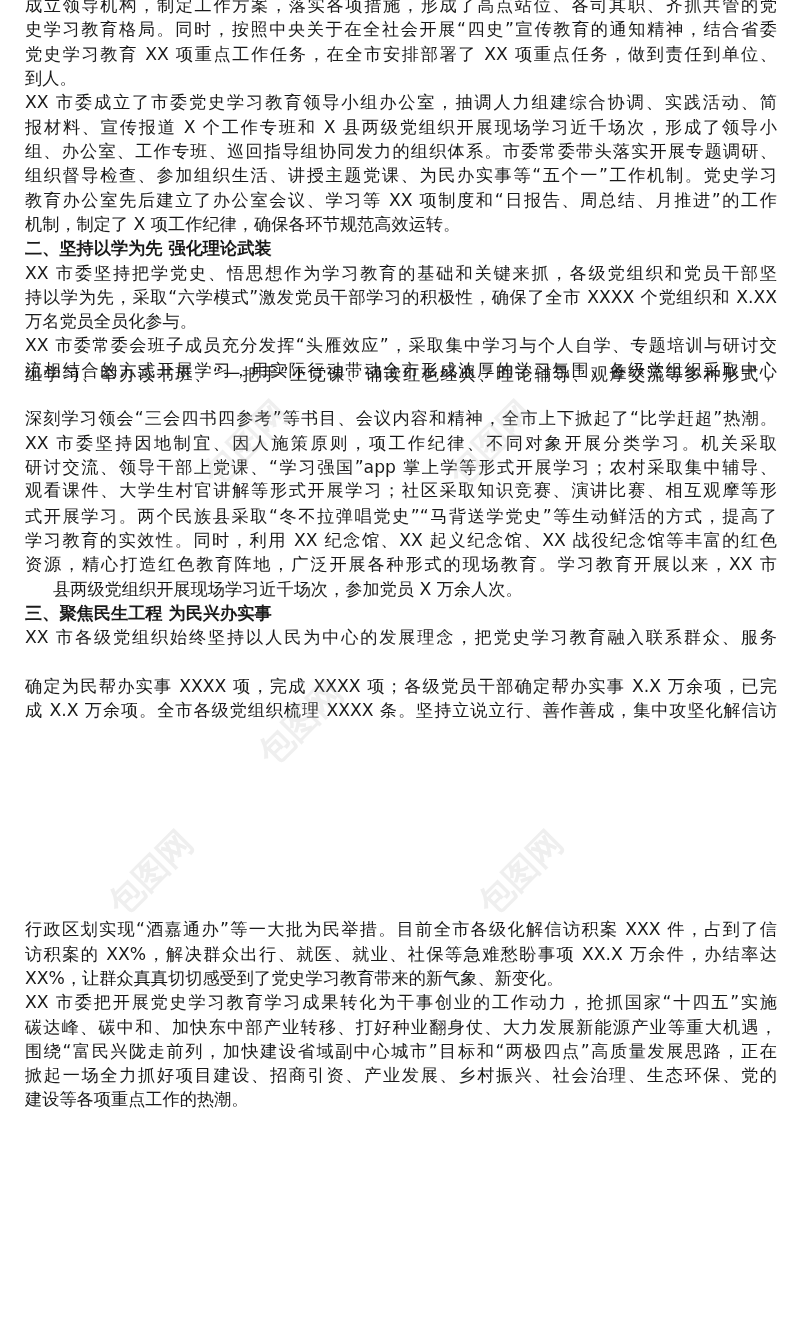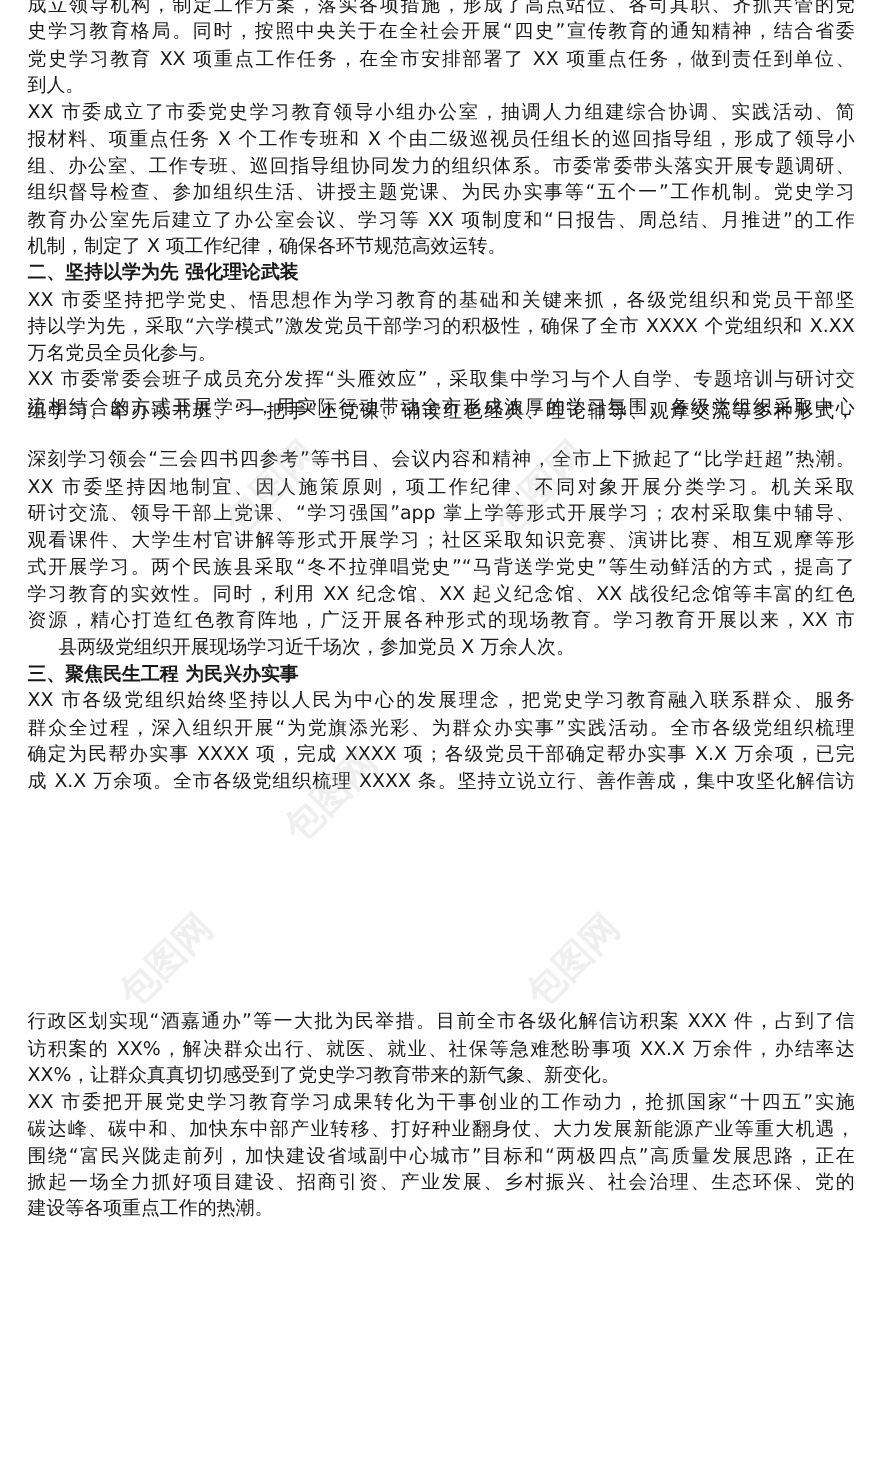--- a/index.html
+++ b/index.html
@@ -16,21 +16,21 @@
 </style>
 </head>
 <body>
 
 <div class="page" style="top:0;height:835px;" id="p1">
     <div class="line" style="top: -7px;">成立领导机构，制定工作方案，落实各项措施，形成了高点站位、各司其职、齐抓共管的党</div>
     <div class="line" style="top: 17.32px;">史学习教育格局。同时，按照中央关于在全社会开展“四史”宣传教育的通知精神，结合省委</div>
     <div class="line" style="top: 41.64px;">党史学习教育 XX 项重点工作任务，在全市安排部署了 XX 项重点任务，做到责任到单位、</div>
     <div class="line last" style="top: 65.96px;">到人。</div>
     <div class="line" style="top: 90.28px;">XX 市委成立了市委党史学习教育领导小组办公室，抽调人力组建综合协调、实践活动、简</div>
-    <div class="line" style="top: 114.6px;">报材料、项重点任务 X 个工作专班和 X 个由二级巡视员任组长的巡回指导组，形成了领导小</div>
+    <div class="line" style="top: 114.6px;">报材料、宣传报道 X 个工作专班和 X 县两级党组织开展现场学习近千场次，形成了领导小</div>
     <div class="line" style="top: 138.92px;">组、办公室、工作专班、巡回指导组协同发力的组织体系。市委常委带头落实开展专题调研、</div>
     <div class="line" style="top: 163.24px;">组织督导检查、参加组织生活、讲授主题党课、为民办实事等“五个一”工作机制。党史学习</div>
     <div class="line" style="top: 187.56px;">教育办公室先后建立了办公室会议、学习等 XX 项制度和“日报告、周总结、月推进”的工作</div>
     <div class="line last" style="top: 211.88px;">机制，制定了 X 项工作纪律，确保各环节规范高效运转。</div>
     <div class="line heading" style="top: 236.2px;">二、坚持以学为先  强化理论武装</div>
     <div class="line" style="top: 260.52px;">XX 市委坚持把学党史、悟思想作为学习教育的基础和关键来抓，各级党组织和党员干部坚</div>
     <div class="line" style="top: 284.84px;">持以学为先，采取“六学模式”激发党员干部学习的积极性，确保了全市 XXXX 个党组织和 X.XX</div>
     <div class="line last" style="top: 309.16px;">万名党员全员化参与。</div>
     <div class="line" style="top: 333.48px;">XX 市委常委会班子成员充分发挥“头雁效应”，采取集中学习与个人自学、专题培训与研讨交</div>
     <div class="line" style="top: 357.8px;">流相结合的方式开展学习，用实际行动带动全市形成浓厚的学习氛围。各级党组织采取中心</div>
@@ -38,21 +38,20 @@
     <div class="line" style="top: 406.44px;">深刻学习领会“三会四书四参考”等书目、会议内容和精神，全市上下掀起了“比学赶超”热潮。</div>
     <div class="line" style="top: 430.76px;">XX 市委坚持因地制宜、因人施策原则，项工作纪律、不同对象开展分类学习。机关采取</div>
     <div class="line" style="top: 455.08px;">研讨交流、领导干部上党课、“学习强国”app  掌上学等形式开展学习；农村采取集中辅导、</div>
     <div class="line" style="top: 479.4px; font-family: Liberation Serif, serif;">观看课件、大学生村官讲解等形式开展学习；社区采取知识竞赛、演讲比赛、相互观摩等形</div>
     <div class="line" style="top: 503.72px;">式开展学习。两个民族县采取“冬不拉弹唱党史”“马背送学党史”等生动鲜活的方式，提高了</div>
     <div class="line" style="top: 528.04px;">学习教育的实效性。同时，利用 XX 纪念馆、XX 起义纪念馆、XX 战役纪念馆等丰富的红色</div>
     <div class="line" style="top: 552.36px;">资源，精心打造红色教育阵地，广泛开展各种形式的现场教育。学习教育开展以来，XX 市</div>
     <div class="line last" style="top: 576.68px; margin-left: 28px;">县两级党组织开展现场学习近千场次，参加党员 X 万余人次。</div>
     <div class="line heading" style="top: 601px;">三、聚焦民生工程  为民兴办实事</div>
     <div class="line" style="top: 625.32px;">XX 市各级党组织始终坚持以人民为中心的发展理念，把党史学习教育融入联系群众、服务</div>
-    <div class="line" style="top: 649.64px;">群众全过程，深入组织开展“为党旗添光彩、为群众办实事”实践活动。全市各级党组织梳理</div>
     <div class="line" style="top: 673.96px;">确定为民帮办实事 XXXX 项，完成 XXXX 项；各级党员干部确定帮办实事 X.X 万余项，已完</div>
     <div class="line" style="top: 698.28px;">成 X.X 万余项。全市各级党组织梳理 XXXX 条。坚持立说立行、善作善成，集中攻坚化解信访</div>
   </div>
 <div class="page" style="top:880px;height:455px;" id="p2">
     <div class="line" style="top: 37.3px;">行政区划实现“酒嘉通办”等一大批为民举措。目前全市各级化解信访积案 XXX 件，占到了信</div>
     <div class="line" style="top: 61.6px;">访积案的 XX%，解决群众出行、就医、就业、社保等急难愁盼事项 XX.X 万余件，办结率达</div>
     <div class="line last" style="top: 85.9px;">XX%，让群众真真切切感受到了党史学习教育带来的新气象、新变化。</div>
     <div class="line" style="top: 110.2px;">XX  市委把开展党史学习教育学习成果转化为干事创业的工作动力，抢抓国家“十四五”实施</div>
     <div class="line" style="top: 134.5px;">碳达峰、碳中和、加快东中部产业转移、打好种业翻身仗、大力发展新能源产业等重大机遇，</div>
     <div class="line" style="top: 158.8px;">围绕“富民兴陇走前列，加快建设省域副中心城市”目标和“两极四点”高质量发展思路，正在</div>

